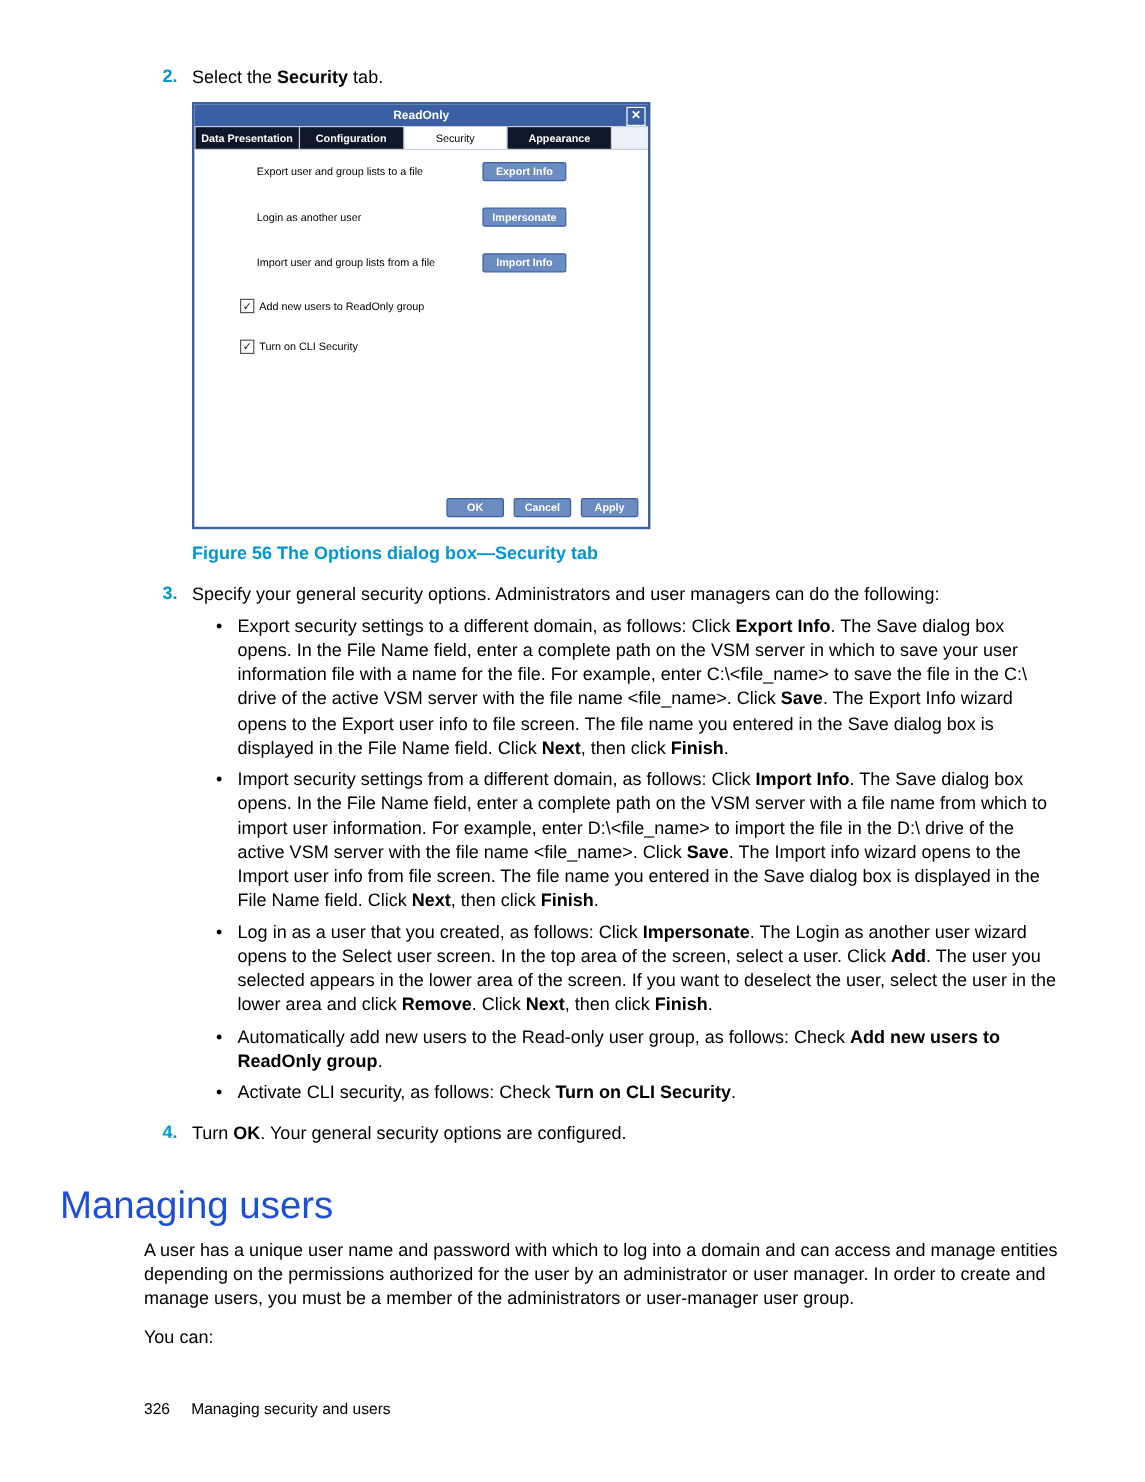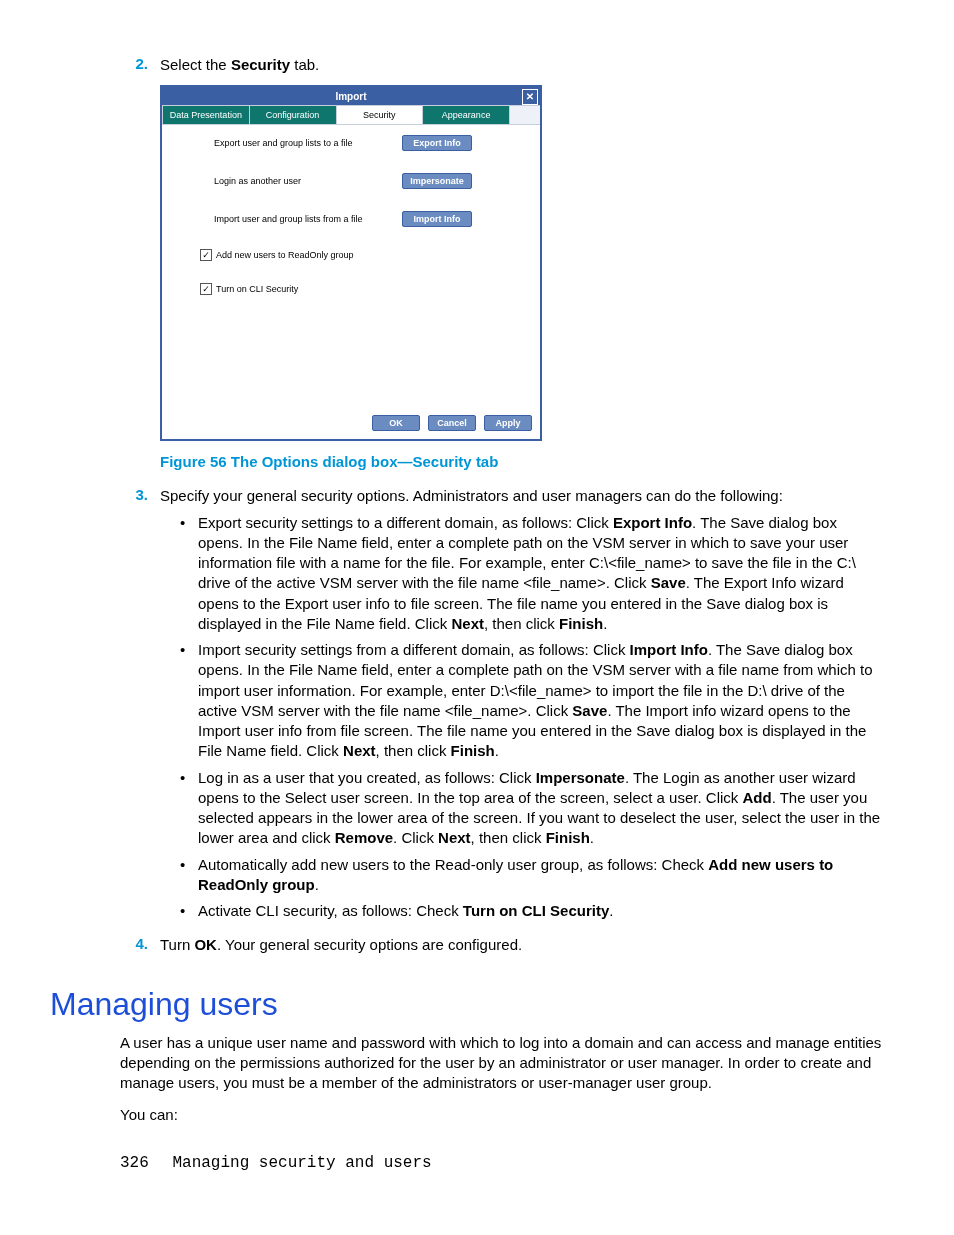--- a/index.html
+++ b/index.html
@@ -68,23 +68,22 @@
     font-weight: normal;
     font-size: 32px;
     margin: 30px 0 10px -70px;
   }
   .body-text {
     font-size: 15px;
     line-height: 1.35;
     margin: 0 0 12px 0;
   }
   .footer {
-    margin-top: 28px;
-    font-size: 16px;
-    font-family: Liberation Mono, monospace;
+    margin-top: 40px;
+    font-size: 13px;
   }
   .footer .pg { margin-right: 14px; }
 
   
   .dialog {
     width: 378px;
     border: 2px solid #3b5fa3;
     margin: 10px 0 10px 40px;
     font-family: Tahoma, Arial, sans-serif;
     background: #fff;
@@ -122,23 +121,23 @@
     flex: 1;
     font-size: 9px;
     text-align: center;
     padding: 4px 0;
     border: 1px solid #c7cfdd;
     border-bottom: none;
     border-left: none;
   }
   .tab:first-child { border-left: 1px solid #c7cfdd; }
   .tab.inactive {
-    background: #0f766e;
-    color: #fff;
-    font-weight: normal;
+    background: #0f172a;
+    color: #fff;
+    font-weight: bold;
   }
   .tab.active {
     background: #fff;
     color: #000;
   }
   .dialog-body {
     padding: 10px 8px 4px 8px;
     min-height: 270px;
   }
   .row {
@@ -210,21 +209,21 @@
     <li class="num-item">
       <span class="num">2.</span>
       <span class="num-body">
         <span>Select the </span><span class="bold">Security</span><span> tab.</span>
       </span>
     </li>
   </ol>
 
   <div class="dialog">
     <div class="titlebar">
-      <span>Import</span>
+      <span>ReadOnly</span>
       <span class="closebox">✕</span>
     </div>
     <div class="tabs">
       <div class="tab inactive">Data Presentation</div>
       <div class="tab inactive">Configuration</div>
       <div class="tab active">Security</div>
       <div class="tab inactive">Appearance</div>
       <div class="tab" style="flex:0.35;border-right:none"></div>
     </div>
     <div class="dialog-body">

